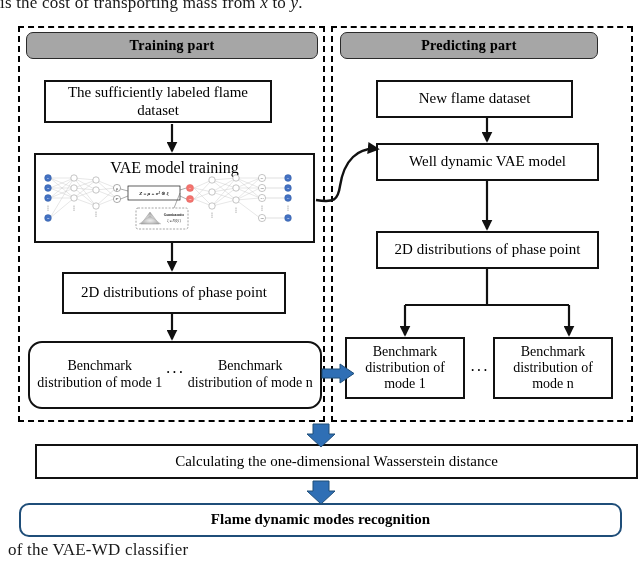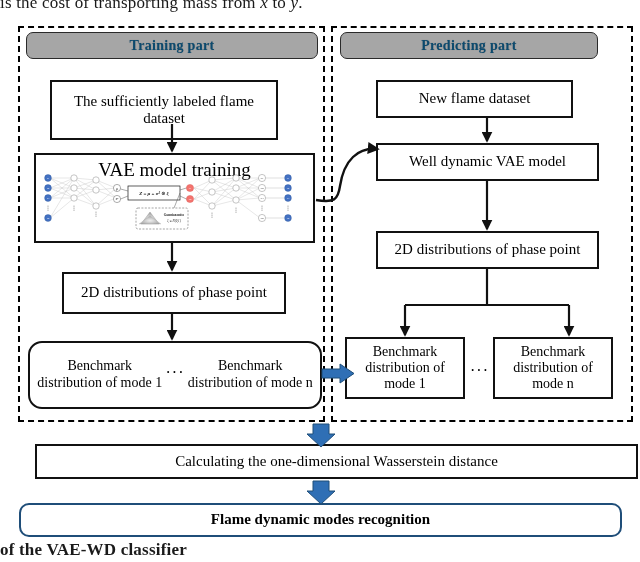--- a/index.html
+++ b/index.html
@@ -22,21 +22,21 @@
     font-family: "Liberation Serif", "DejaVu Serif", serif;
     font-size: 17px;
     color: #1a1a1a;
     white-space: nowrap;
     letter-spacing: .2px;
   }
   #top-crop {
     left: 0px; top: -7px;
   }
   #bottom-crop {
-    left: 0px; top: 540px; font-weight: bold;
+    left: 8px; top: 540px;
   }
   .crop-text i { font-style: italic; }
 
   
   .dashed-panel {
     position: absolute;
     border: 2px dashed #000000;
     box-sizing: border-box;
     background: transparent;
   }
@@ -46,21 +46,21 @@
   #predicting-panel {
     left: 331px; top: 26px; width: 302px; height: 396px;
   }
 
   
   .section-header {
     position: absolute;
     background: #a6a6a6;
     border: 1.5px solid #2a2a2a;
     border-radius: 7px;
-    color: #0c4a6e;
+    color: #000000;
     font-weight: bold;
     font-size: 14px;
     display: flex;
     align-items: center;
     justify-content: center;
     box-sizing: border-box;
     letter-spacing: .3px;
     text-shadow: 0 0 1px rgba(0,0,0,.25);
   }
   #training-header { left: 26px; top: 32px; width: 292px; height: 27px; }
@@ -80,21 +80,21 @@
     line-height: 1.15;
     padding: 2px 6px;
   }
   .flow-box.rounded { border-radius: 14px; }
   .flow-box.navy {
     border: 2px solid #1f4e79;
     border-radius: 10px;
     font-weight: bold;
   }
 
-  #box-labeled-dataset { left: 50px; top: 80px; width: 228px; height: 60px; }
+  #box-labeled-dataset { left: 44px; top: 80px; width: 228px; height: 43px; }
   #box-vae-training    { left: 34px; top: 153px; width: 281px; height: 90px;
                          align-items: flex-start; }
   #box-2d-left         { left: 62px; top: 272px; width: 224px; height: 42px; }
   #box-benchmarks-left { left: 28px; top: 341px; width: 294px; height: 68px; }
 
   #box-new-dataset     { left: 376px; top: 80px; width: 197px; height: 38px; }
   #box-well-trained    { left: 376px; top: 143px; width: 223px; height: 38px; }
   #box-2d-right        { left: 376px; top: 231px; width: 223px; height: 38px; }
   #box-bench-r1        { left: 345px; top: 337px; width: 120px; height: 62px; }
   #box-bench-r2        { left: 493px; top: 337px; width: 120px; height: 62px; }
@@ -133,21 +133,21 @@
   
   #overlay {
     position: absolute;
     left: 0; top: 0;
     width: 640px; height: 562px;
     pointer-events: none;
   }
 
   
   .vae-title {
-    font-size: 19px;
+    font-size: 16px;
     margin-top: 2px;
     width: 100%;
     text-align: center;
   }
   #vae-figure {
     position: absolute;
     left: 40px; top: 172px;
     width: 270px; height: 68px;
   }
 </style>

